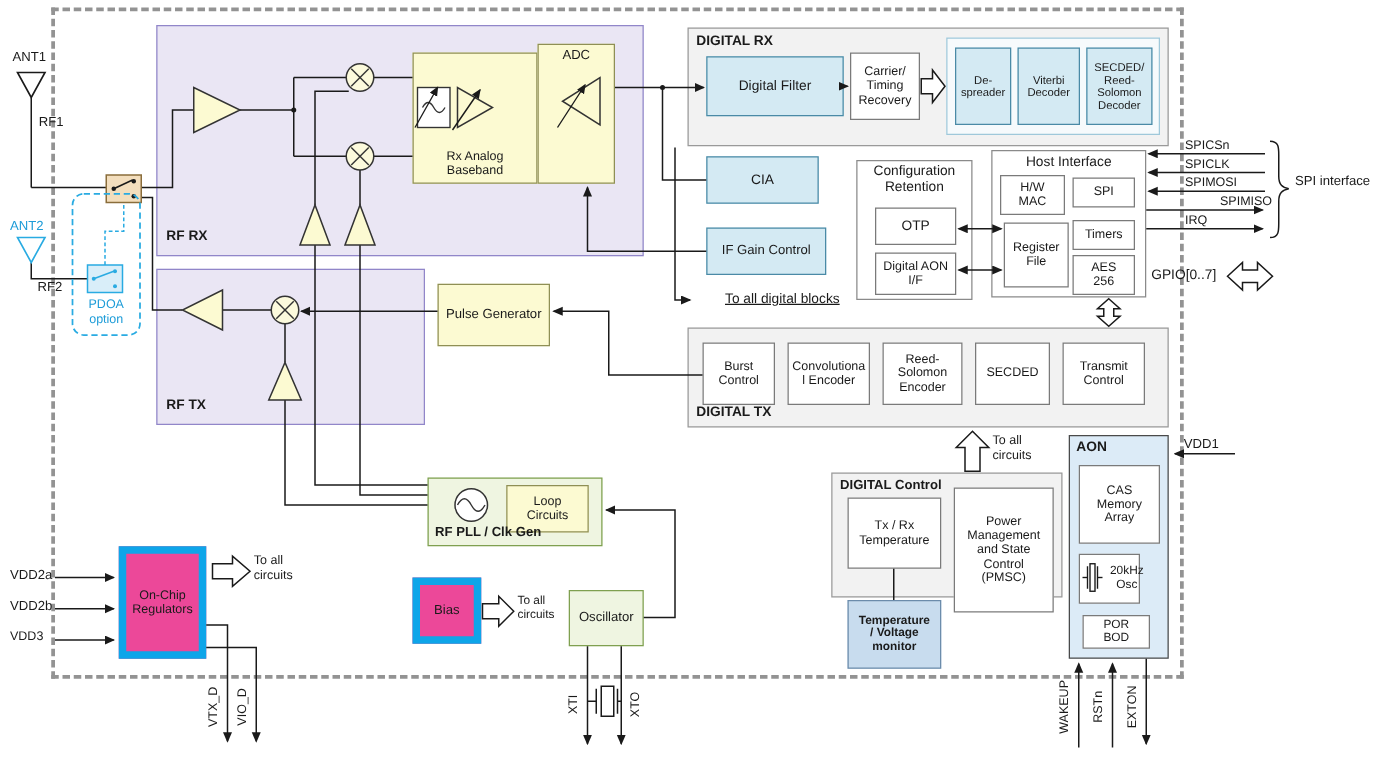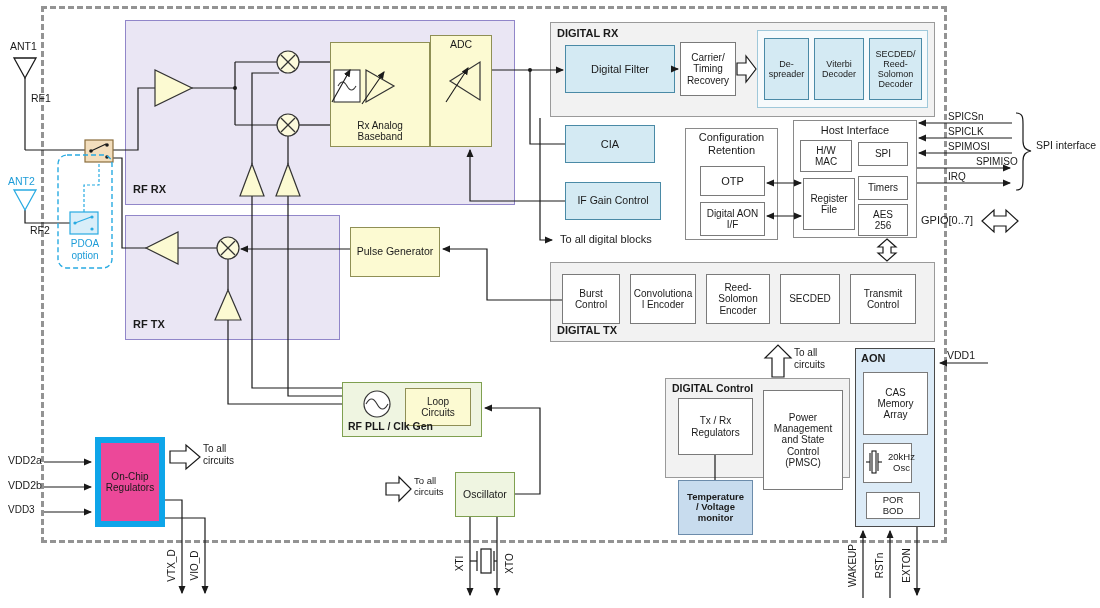--- a/index.html
+++ b/index.html
@@ -95,49 +95,50 @@
   <div class="blk white" style="left:630px;top:274px;width:66px;height:50px;font-size:10px;">Convolutiona
 l Encoder</div>
   <div class="blk white" style="left:706px;top:274px;width:64px;height:50px;font-size:10px;">Reed-
 Solomon
 Encoder</div>
   <div class="blk white" style="left:780px;top:274px;width:60px;height:50px;font-size:10px;">SECDED</div>
   <div class="blk white" style="left:850px;top:274px;width:66px;height:50px;font-size:10px;">Transmit
 Control</div>
 
   <div class="blk white" style="left:678px;top:398px;width:75px;height:57px;font-size:10px;">Tx / Rx
-Regulators</div>
+Temperature</div>
   <div class="blk white" style="left:763px;top:390px;width:80px;height:100px;font-size:10px;">Power
 Management
 and State
 Control
 (PMSC)</div>
   <div class="blk blue2" style="left:678px;top:480px;width:75px;height:55px;font-size:9.5px;">Temperature
 / Voltage
 monitor</div>
 
   <div class="blk white" style="left:863px;top:372px;width:65px;height:63px;font-size:10px;">CAS
 Memory
 Array</div>
   <div class="blk white" style="left:863px;top:443px;width:49px;height:40px;justify-content:flex-start;padding-left:24px;text-align:center;font-size:9.5px;">20kHz
 Osc</div>
   <div class="blk white" style="left:866px;top:492px;width:54px;height:27px;font-size:9.5px;line-height:1.1;">POR
 BOD</div>
 
   <div class="blk bluec" style="left:95px;top:437px;width:70px;height:90px;font-size:10px;">On-Chip
 Regulators</div>
+  <div class="blk bluec" style="left:330px;top:462px;width:55px;height:53px;font-size:10.5px;">Bias</div>
   <div class="blk greenc" style="left:455px;top:472px;width:60px;height:45px;font-size:10.5px;">Oscillator</div>
 
   <div class="lbl" style="left:10px;top:40px;font-size:10.5px;">ANT1</div>
   <div class="lbl" style="left:31px;top:92px;font-size:10.5px;">RF1</div>
   <div class="lbl cy" style="left:8px;top:175px;font-size:10.5px;">ANT2</div>
   <div class="lbl" style="left:30px;top:224px;font-size:10.5px;">RF2</div>
   <div class="lbl cy" style="left:58px;top:238px;width:54px;text-align:center;font-size:10px;">PDOA
 option</div>
-  <div class="lbl" style="left:560px;top:233px;">To all digital blocks</div>
+  <div class="lbl" style="left:580px;top:233px;text-decoration:underline;">To all digital blocks</div>
   <div class="lbl" style="left:203px;top:443px;font-size:10px;">To all
 circuits</div>
   <div class="lbl" style="left:414px;top:476px;font-size:9.5px;">To all
 circuits</div>
   <div class="lbl" style="left:794px;top:347px;font-size:10px;">To all
 circuits</div>
   <div class="lbl" style="left:947px;top:349px;font-size:10.5px;">VDD1</div>
   <div class="lbl" style="left:8px;top:454px;font-size:10.5px;">VDD2a</div>
   <div class="lbl" style="left:8px;top:479px;font-size:10.5px;">VDD2b</div>
   <div class="lbl" style="left:8px;top:504px;font-size:10px;">VDD3</div>

